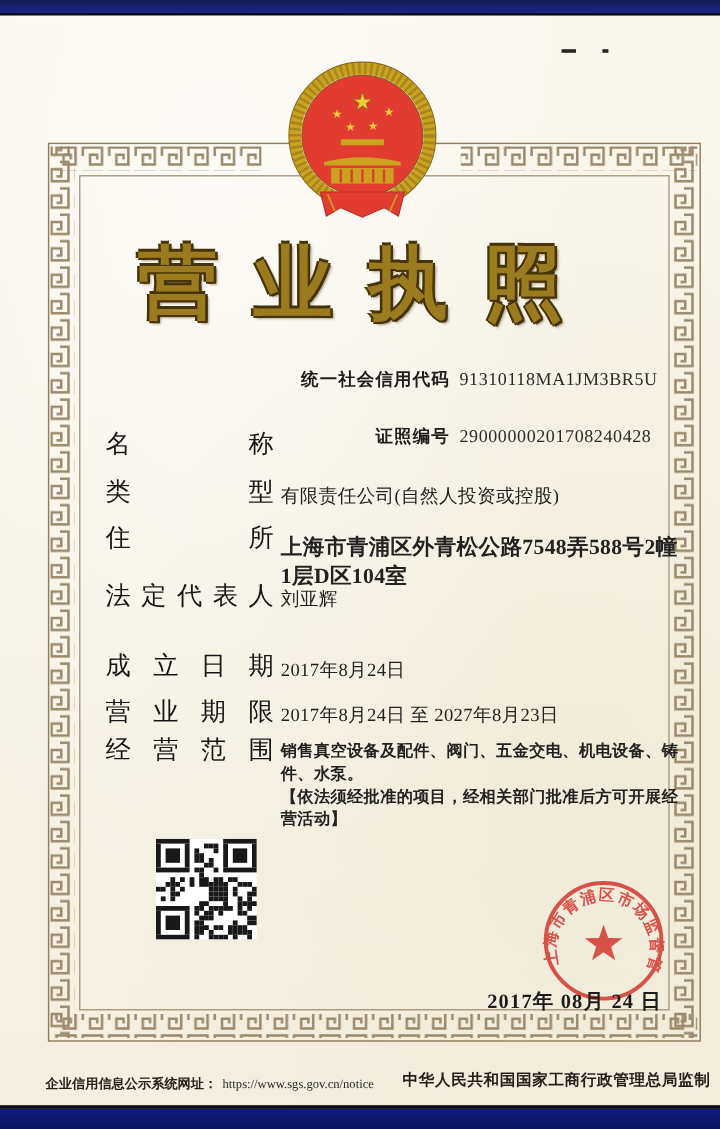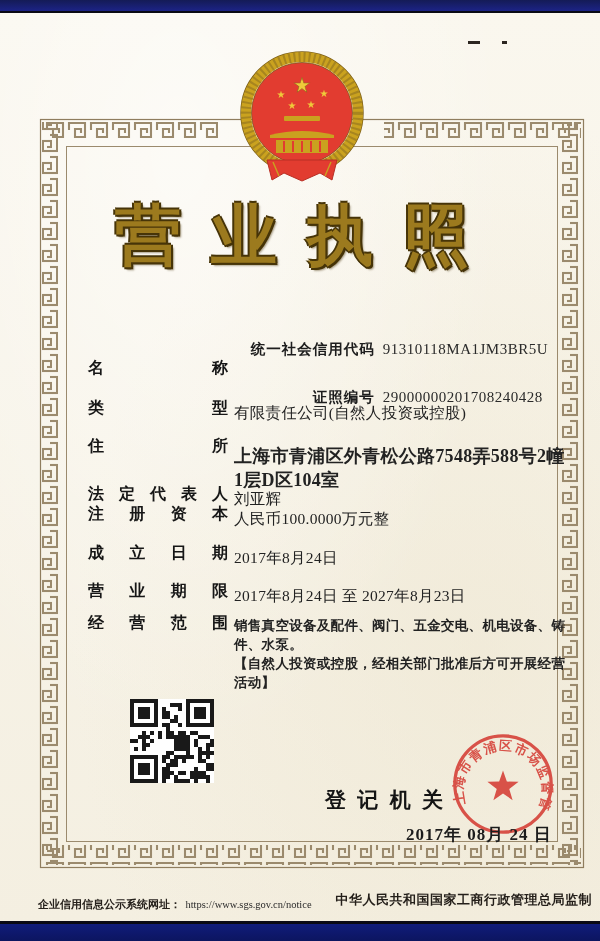--- a/index.html
+++ b/index.html
@@ -18,27 +18,27 @@
            linear-gradient(#faf7ee,#f4efe1);}
   .frame-svg{position:absolute;left:0;top:0;}
   
   .emblem{position:absolute;left:237px;top:37px;width:130px;height:140px;}
   
   .title{position:absolute;left:0;top:178px;width:600px;margin:0;text-align:center;
          font-size:66px;font-weight:800;letter-spacing:30px;padding-left:14px;box-sizing:border-box;
          color:#9c7a1e;
          text-shadow:-2px 0 0 #463408,2px 0 0 #463408,0 -2px 0 #463408,0 2px 0 #463408,2px 2px 0 #463408,3px 3px 2px rgba(70,52,8,.45);}
   
-  .codes{position:absolute;right:52px;top:304px;display:grid;grid-template-columns:auto auto;
+  .codes{position:absolute;right:52px;top:272px;display:grid;grid-template-columns:auto auto;
          grid-column-gap:8px;grid-row-gap:6px;align-items:baseline;}
   .code-label{font-weight:700;font-size:14.5px;color:#1d1d1d;text-align:right;letter-spacing:1px;}
   .code-value{font-family:"Liberation Serif",serif;font-size:15px;color:#2a2a2a;letter-spacing:.5px;margin-top:24px;}
   
   .field-row{position:absolute;left:88px;width:480px;display:flex;align-items:flex-start;}
-  .flabel{flex:0 0 140px;font-weight:700;font-size:16px;color:#161616;
+  .flabel{flex:0 0 140px;font-weight:400;font-size:21px;color:#161616;
           text-align:justify;text-align-last:justify;line-height:1.1;}
   .fvalue{margin-left:6px;padding-top:4px;font-family:"Liberation Serif",serif;
           font-size:15.5px;color:#222;letter-spacing:.3px;}
   .fvalue.small{font-size:18px;padding-top:7px;font-weight:600;}
   .fvalue.scope{font-size:13.5px;font-weight:700;padding-top:3px;line-height:1.4;}
   
   .qr{position:absolute;left:130px;top:686px;}
   
   .registrar{position:absolute;left:325px;top:773px;width:118px;font-weight:700;font-size:21px;
              color:#141414;text-align:justify;text-align-last:justify;}
@@ -124,37 +124,33 @@
       <span class="fvalue">有限责任公司(自然人投资或控股)</span>
     </div>
     <div class="field-row" style="top:424px">
       <span class="flabel">住所</span>
       <span class="fvalue small">上海市青浦区外青松公路7548弄588号2幢1层D区104室</span>
     </div>
     <div class="field-row" style="top:472px">
       <span class="flabel">法定代表人</span>
       <span class="fvalue">刘亚辉</span>
     </div>
-    <div class="field-row" style="top:492px">
-      <span class="flabel">注册资本</span>
-      <span class="fvalue">人民币100.0000万元整</span>
-    </div>
     <div class="field-row" style="top:531px">
       <span class="flabel">成立日期</span>
       <span class="fvalue">2017年8月24日</span>
     </div>
     <div class="field-row" style="top:569px">
       <span class="flabel">营业期限</span>
       <span class="fvalue">2017年8月24日 至 2027年8月23日</span>
     </div>
     <div class="field-row" style="top:601px">
       <span class="flabel">经营范围</span>
       <span class="fvalue scope">
         <div>销售真空设备及配件、阀门、五金交电、机电设备、铸件、水泵。</div>
-        <div>【自然人投资或控股，经相关部门批准后方可开展经营活动】</div>
+        <div>【依法须经批准的项目，经相关部门批准后方可开展经营活动】</div>
       </span>
     </div>
 
     <svg class="qr" width="84" height="84" viewBox="0 0 84 84">
       <rect x="0" y="0" width="84" height="84" fill="#ffffff"></rect>
     <rect x="0" y="0" width="28" height="4" fill="#191919"></rect>
         <rect x="0" y="24" width="28" height="4" fill="#191919"></rect>
         <rect x="0" y="4" width="4" height="20" fill="#191919"></rect>
         <rect x="24" y="4" width="4" height="20" fill="#191919"></rect>
         <rect x="8" y="8" width="12" height="12" fill="#191919"></rect>
@@ -284,21 +280,20 @@
         <rect x="76" y="76" width="4" height="4" fill="#191919"></rect>
         <rect x="32" y="80" width="4" height="4" fill="#191919"></rect>
         <rect x="44" y="80" width="4" height="4" fill="#191919"></rect>
         <rect x="48" y="80" width="4" height="4" fill="#191919"></rect>
         <rect x="52" y="80" width="4" height="4" fill="#191919"></rect>
         <rect x="56" y="80" width="4" height="4" fill="#191919"></rect>
         <rect x="64" y="80" width="4" height="4" fill="#191919"></rect>
         <rect x="76" y="80" width="4" height="4" fill="#191919"></rect>
       </svg>
 
-    <div class="registrar">登记机关</div>
 
     <svg class="stamp" width="106" height="106" viewBox="0 0 110 110">
       <circle cx="55" cy="55" r="50" fill="none" stroke="#d6453c" stroke-width="3.4"></circle>
       <polygon points="55,41 59,52.5 71.2,52.7 61.5,60.1 65,71.8 55,64.8 45,71.8 48.5,60.1 38.8,52.7 51,52.5" fill="#d6453c"></polygon>
       <defs>
         <path id="stampArc" d="M 16.5 77 A 41.5 41.5 0 1 1 93.5 77" fill="none"></path>
       </defs>
       <text font-size="13.5" fill="#d6453c" font-weight="700" letter-spacing="1.5">
         <textPath href="#stampArc" startOffset="1%">上海市青浦区市场监督管理局</textPath>
       </text>

